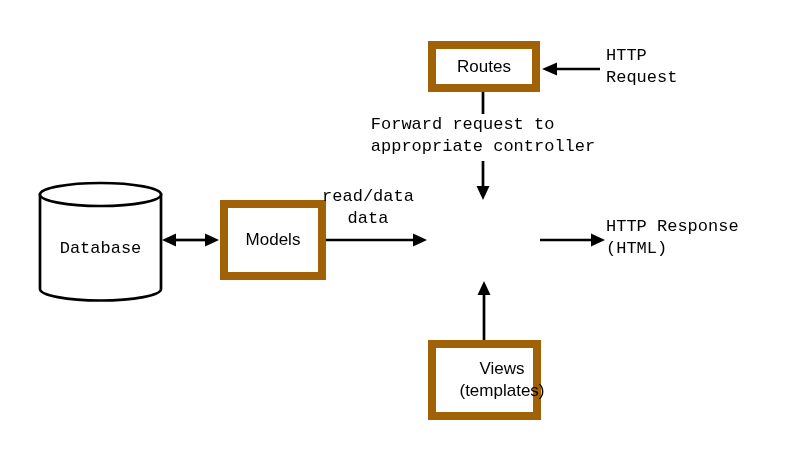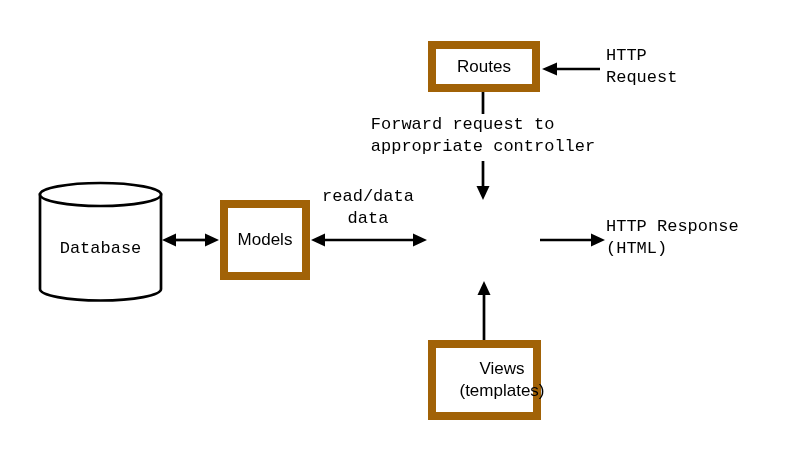--- a/index.html
+++ b/index.html
@@ -28,21 +28,21 @@
     background: #ffffff;
     display: flex;
     align-items: center;
     justify-content: center;
     text-align: center;
     font-size: 17px;
     line-height: 22px;
     white-space: pre-line;
   }
   .box-routes      { left: 428px; top: 41px;  width: 112px; height: 51px; }
-  .box-models      { left: 220px; top: 200px; width: 90px;  height: 80px; }
+  .box-models      { left: 220px; top: 200px; width: 106px;  height: 80px; }
   .box-controllers { left: 428px; top: 200px; width: 112px; height: 81px; }
   .box-views       { left: 428px; top: 340px; width: 113px; height: 80px; padding-left: 35px; }
 
   .float-label {
     position: absolute;
     font-size: 17px;
     line-height: 22px;
     white-space: pre-line;
     font-family: Liberation Mono, monospace;
   }

